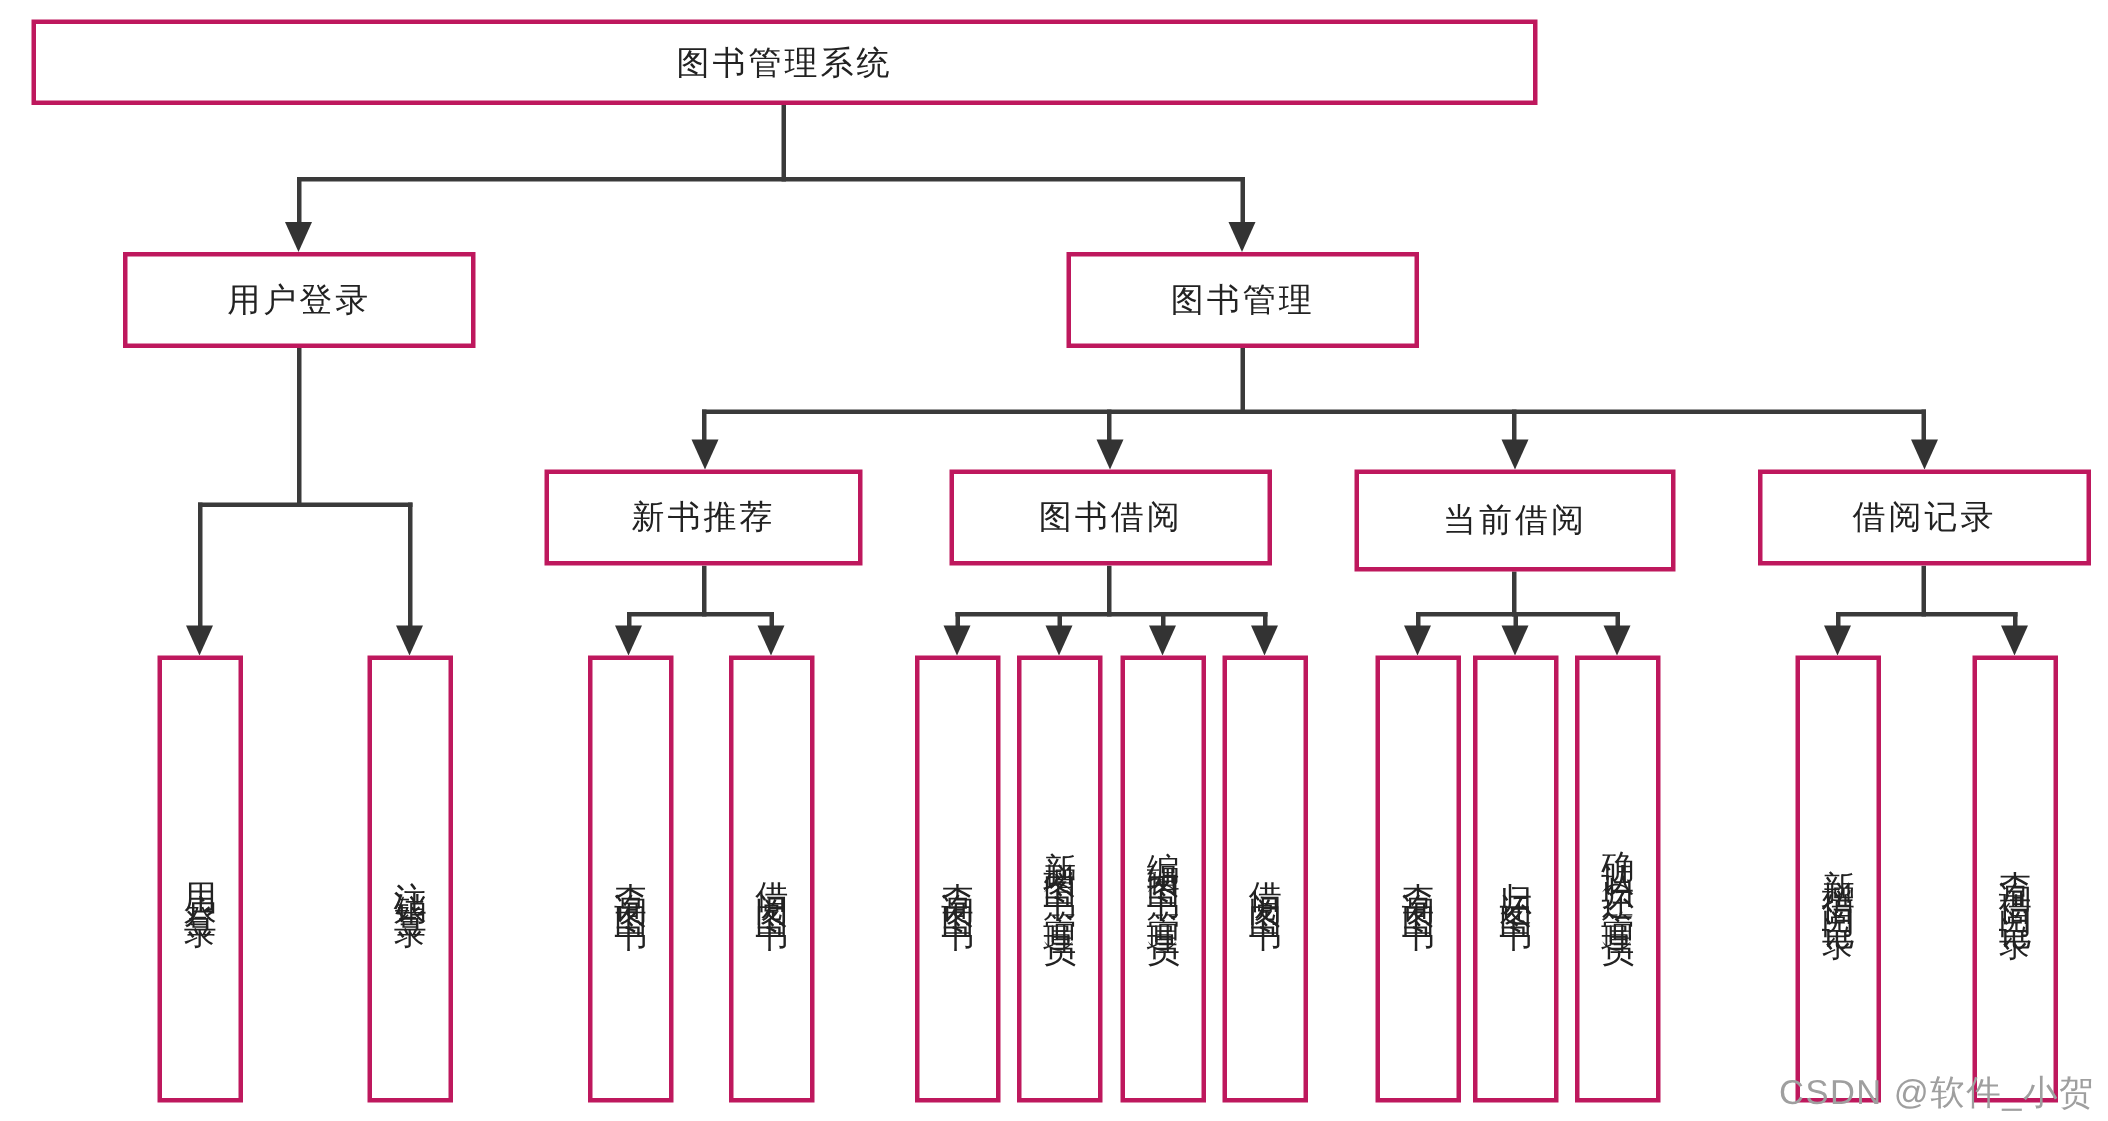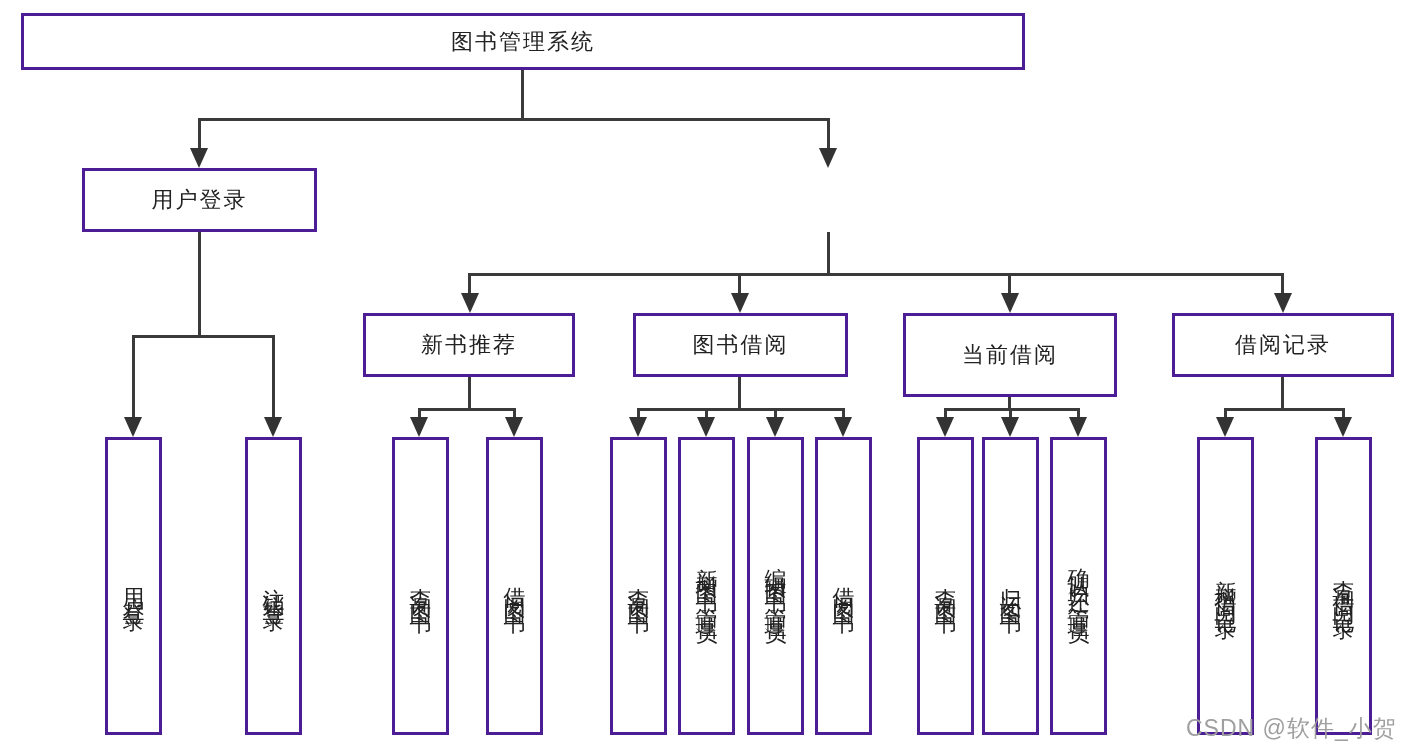--- a/index.html
+++ b/index.html
@@ -2,21 +2,21 @@
 <html><head>
 <meta charset="utf-8">
 <style>
   html,body{margin:0;padding:0;background:#ffffff;}
   .stage{
     position:relative;width:1405px;height:747px;background:#ffffff;overflow:hidden;
     font-family:"Liberation Sans","DejaVu Sans",sans-serif;color:#222222;
   }
   .box{
     position:absolute;box-sizing:border-box;background:#ffffff;
-    border:3px solid #4c1d95;display:flex;align-items:center;justify-content:center;
+    border:3px solid #be185d;display:flex;align-items:center;justify-content:center;
     font-size:22px;letter-spacing:2px;color:#222222;z-index:2;
   }
   .vbox{
     writing-mode:vertical-rl;text-orientation:mixed;
     letter-spacing:8px;font-size:22px;line-height:1;
   }
   .hline{position:absolute;background:#3a3a3a;height:3px;z-index:1;}
   .vline{position:absolute;background:#3a3a3a;width:3px;z-index:1;}
   .arrow{
     position:absolute;width:0;height:0;z-index:1;
@@ -88,24 +88,25 @@
   <div class="vline" style="left:1281px;top:377px;height:34px"></div>
   <div class="hline" style="left:1224px;top:408px;width:121px"></div>
   <div class="vline" style="left:1224px;top:408px;height:11px"></div>
   <div class="arrow" style="left:1216px;top:417px"></div>
   <div class="vline" style="left:1342px;top:408px;height:11px"></div>
   <div class="arrow" style="left:1334px;top:417px"></div>
 
   <div class="box" style="left:21px;top:13px;width:1004px;height:57px">图书管理系统</div>
 
   <div class="box" style="left:82px;top:168px;width:235px;height:64px">用户登录</div>
+  <div class="box" style="left:711px;top:168px;width:235px;height:64px">图书管理</div>
 
   <div class="box" style="left:363px;top:313px;width:212px;height:64px">新书推荐</div>
   <div class="box" style="left:633px;top:313px;width:215px;height:64px">图书借阅</div>
-  <div class="box" style="left:903px;top:313px;width:214px;height:84px">当前借阅</div>
+  <div class="box" style="left:903px;top:313px;width:214px;height:68px">当前借阅</div>
   <div class="box" style="left:1172px;top:313px;width:222px;height:64px">借阅记录</div>
 
   <div class="box vbox" style="left:105px;top:437px;width:57px;height:298px">用户登录</div>
   <div class="box vbox" style="left:245px;top:437px;width:57px;height:298px">注销登录</div>
 
   <div class="box vbox" style="left:392px;top:437px;width:57px;height:298px">查询图书</div>
   <div class="box vbox" style="left:486px;top:437px;width:57px;height:298px">借阅图书</div>
 
   <div class="box vbox" style="left:610px;top:437px;width:57px;height:298px">查询图书</div>
   <div class="box vbox" style="left:678px;top:437px;width:57px;height:298px">新增图书（管理员）</div>

